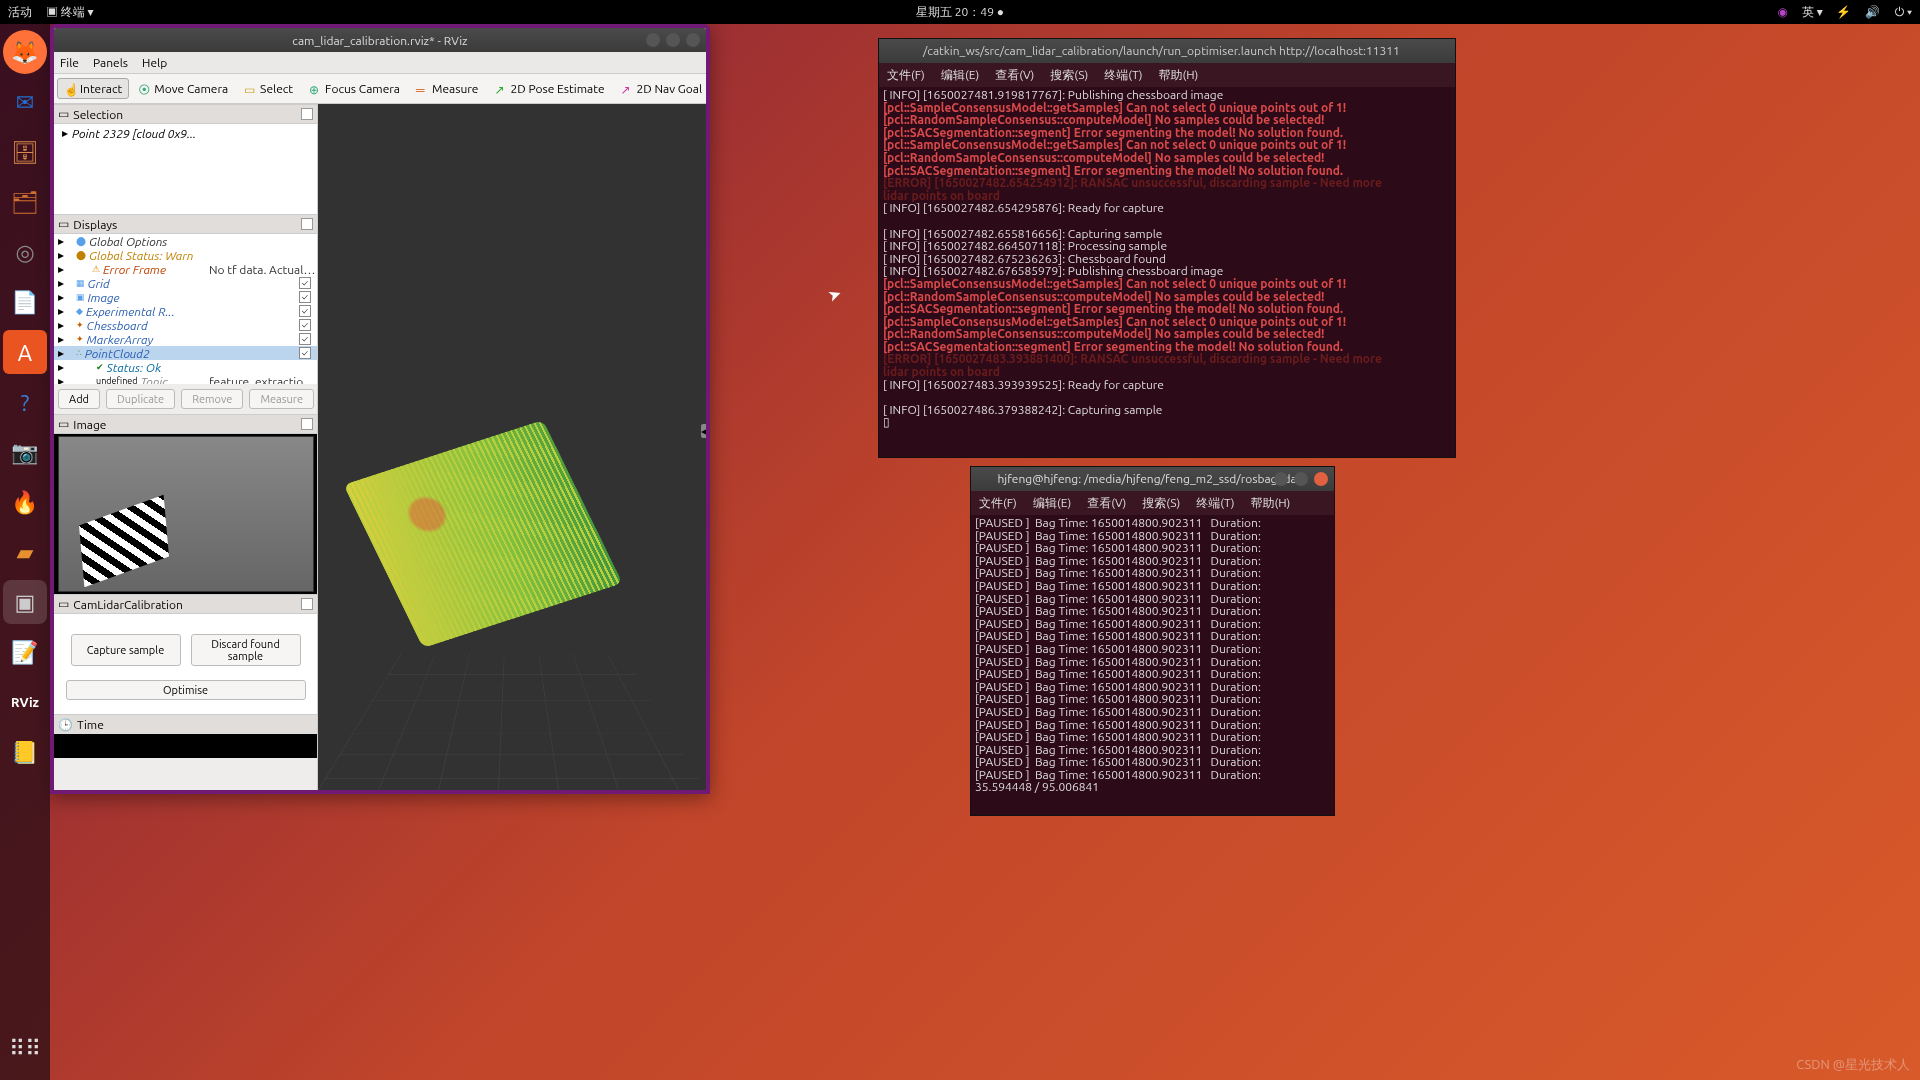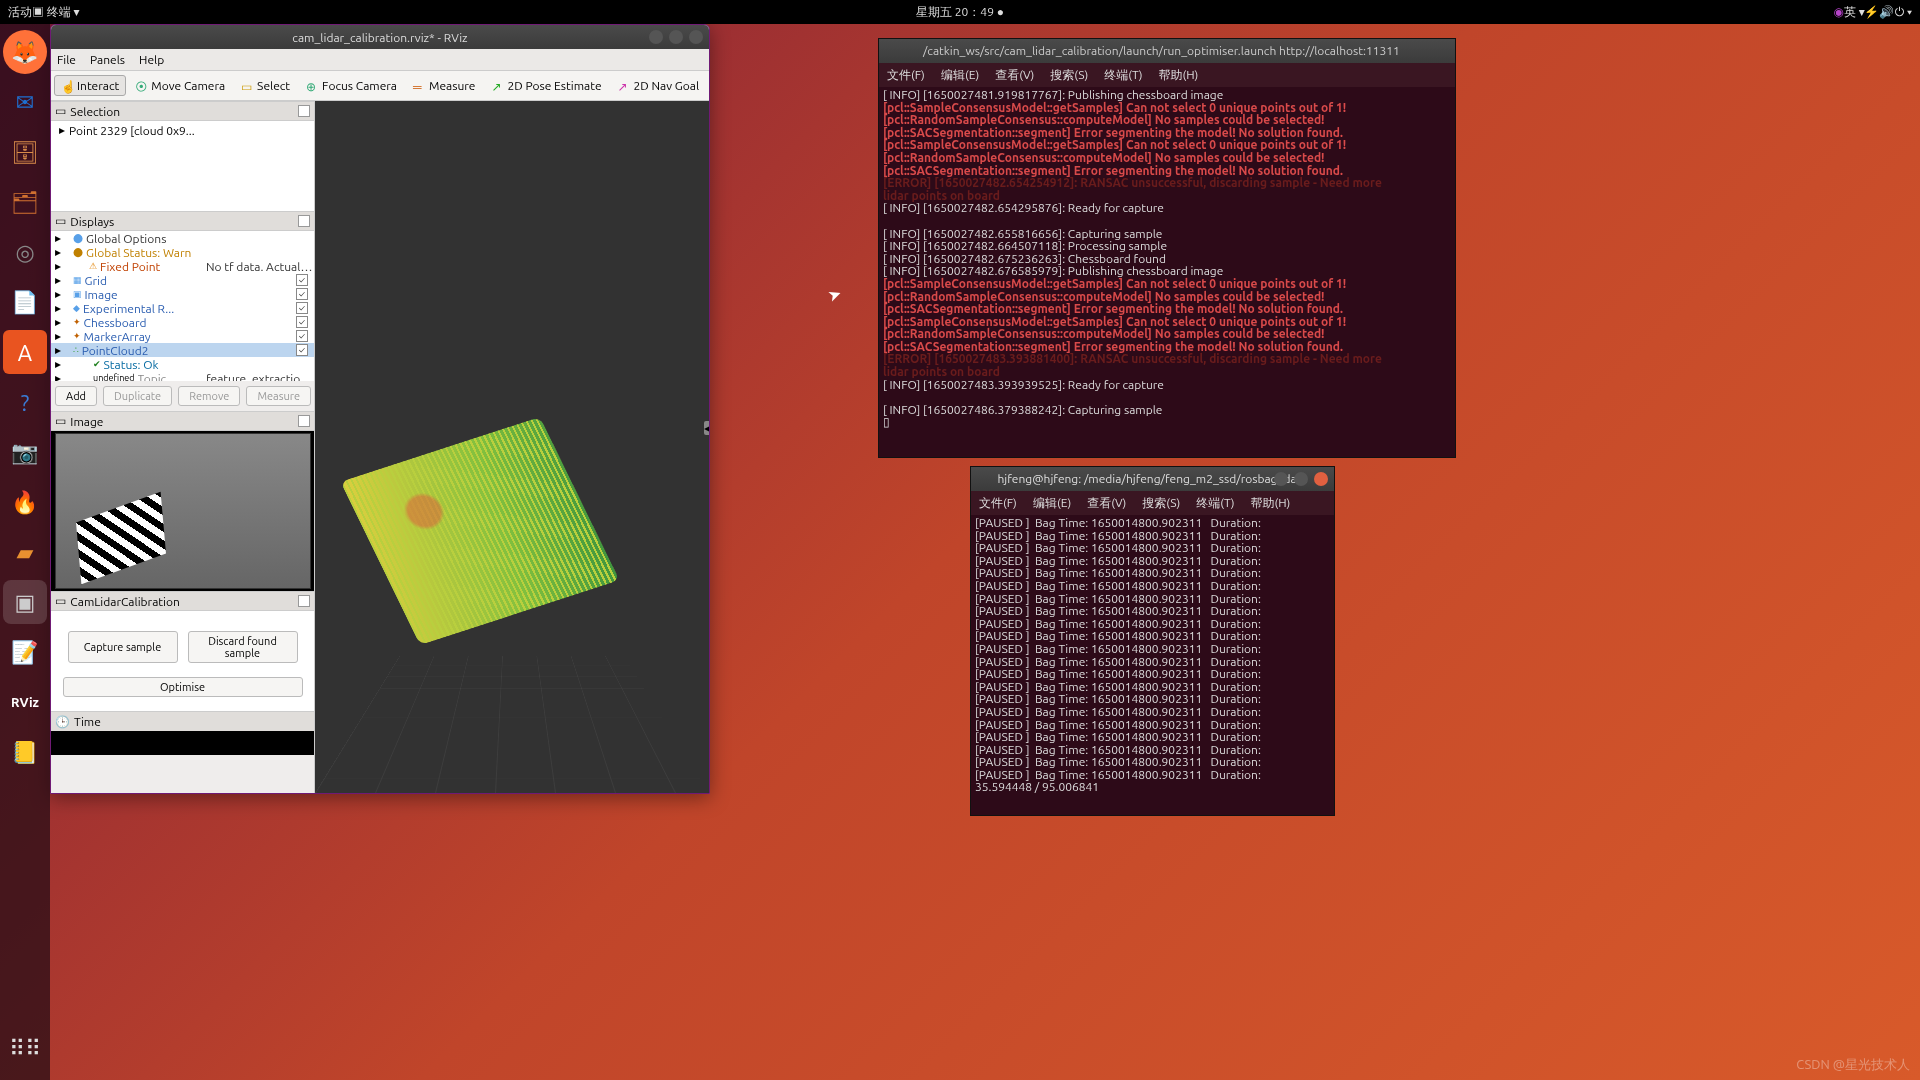--- a/index.html
+++ b/index.html
@@ -1,31 +1,31 @@
 <!DOCTYPE html>
 <html><head>
 <meta charset="utf-8">
 <style>
 * { margin: 0; padding: 0; box-sizing: border-box; font-family: "Ubuntu", sans-serif; font-size: 12px; }
 html, body { width: 1920px; height: 1080px; overflow: hidden; }
 body { background: linear-gradient(135deg, #7a1a3a 0%, #c0452a 50%, #d85a2a 100%); position: relative; }
 
 
 .topbar { position: absolute; top: 0; left: 0; right: 0; height: 24px; background: #000; color: #ddd; display: flex; align-items: center; justify-content: space-between; padding: 0 8px; font-size: 12px; z-index: 100; }
-.topbar .left, .topbar .right { display: flex; align-items: center; }
+.topbar .left, .topbar .right { display: flex; align-items: center; gap: 14px; }
 .topbar .center { position: absolute; left: 50%; transform: translateX(-50%); }
 
 
 .dock { position: absolute; left: 0; top: 24px; bottom: 0; width: 50px; background: rgba(30,10,20,0.7); display: flex; flex-direction: column; align-items: center; padding-top: 6px; gap: 6px; z-index: 50; }
 .dock .dock-item { width: 44px; height: 44px; border-radius: 8px; display: flex; align-items: center; justify-content: center; font-size: 22px; color: #fff; }
 .dock .dock-item.active { background: rgba(255,255,255,0.15); }
 .dock .apps { margin-top: auto; margin-bottom: 10px; }
 
 
-.window { position: absolute; background: #f2f1f0; border: 1px solid #701a75; border-radius: 6px 6px 0 0; box-shadow: 0 4px 20px rgba(0,0,0,0.4); overflow: hidden; display: flex; flex-direction: column; }
+.window { position: absolute; background: #f2f1f0; border: 4px solid #701a75; border-radius: 6px 6px 0 0; box-shadow: 0 4px 20px rgba(0,0,0,0.4); overflow: hidden; display: flex; flex-direction: column; }
 .titlebar { height: 24px; background: linear-gradient(#4a4a4a, #3b3b3b); color: #ddd; display: flex; align-items: center; justify-content: center; position: relative; font-size: 12px; }
 .titlebar .win-btns { position: absolute; right: 6px; display: flex; gap: 6px; }
 .titlebar .win-btn { width: 14px; height: 14px; border-radius: 50%; background: #555; }
 
 
 .rviz { left: 50px; top: 24px; width: 660px; height: 770px; }
 .menubar { height: 22px; background: #ebe9e7; display: flex; align-items: center; padding: 0 6px; gap: 14px; font-size: 12px; border-bottom: 1px solid #ccc; }
 .toolbar { height: 30px; background: #f5f4f2; border-bottom: 1px solid #ccc; display: flex; align-items: center; padding: 0 2px; }
 .tool-btn { display: flex; align-items: center; gap: 4px; padding: 3px 6px; margin: 2px 1px; border: 1px solid transparent; white-space: nowrap; font-size: 11px; }
 .tool-btn.active { border: 1px solid #aaa; border-radius: 3px; background: #e6e4e2; }
@@ -33,21 +33,21 @@
 .rviz-body { flex: 1; display: flex; }
 .left-panels { width: 264px; display: flex; flex-direction: column; background: #efedec; border-right: 1px solid #ccc; }
 .panel { display: flex; flex-direction: column; }
 .panel-header { height: 20px; background: #e0ddda; border-top: 1px solid #ccc; border-bottom: 1px solid #ccc; display: flex; align-items: center; padding: 0 4px; gap: 4px; font-size: 11px; }
 .panel-header .chk { margin-left: auto; width: 12px; height: 12px; border:1px solid #999; background:#fff; }
 .panel-body { background: #fff; overflow: auto; }
 .selection-body { height: 90px; padding: 2px 4px; }
 .displays-body { height: 150px; font-size: 11px; }
 .tree-row { display: flex; align-items: center; height: 14px; padding-left: 4px; }
 .tree-row .indent { display:inline-block; }
-.tree-row .label { flex: 1; white-space: nowrap; overflow: hidden; text-overflow: ellipsis; }
+.tree-row .label { flex: 1; white-space: nowrap; overflow: hidden; text-overflow: ellipsis; font-style: italic; }
 .tree-row .chkbox { width: 12px; height: 12px; border:1px solid #888; background:#fff; margin-left:4px; margin-right:6px; display:flex; align-items:center; justify-content:center; font-size:9px; color:#333;}
 .tree-row .val { width: 110px; white-space: nowrap; overflow:hidden; text-overflow: ellipsis; color:#333; padding-left:2px;}
 .tree-row.selected { background: #bcd5ef; }
 .displays-btns { height: 30px; display: flex; align-items: center; gap: 6px; padding: 4px; background:#efedec; }
 .btn { border: 1px solid #bbb; border-radius: 3px; background: #f6f5f3; padding: 3px 10px; font-size: 11px; }
 .btn:disabled { color: #999; }
 .image-body { height: 160px; background:#000; display:flex; align-items:center; justify-content:center; }
 .image-body .fake-img { width: 256px; height: 156px; background: linear-gradient(#888,#666); position:relative; border:1px solid #333;}
 .fake-img::before { content:""; position:absolute; left:20px; bottom:20px; width:90px; height:60px; background: repeating-linear-gradient(45deg,#fff 0 6px,#000 6px 12px); transform: rotate(-20deg) skewX(-15deg); }
 .cal-body { height: 100px; padding: 20px 6px; display:flex; flex-direction:column; gap:14px; align-items:center; }
@@ -199,21 +199,21 @@
             <div class="tree-row">
               <span style="margin-right:2px">▸</span>
               <span class="indent" style="width:10px"></span>
               <span style="color:#c08000;margin-right:3px;font-size:9px">⬤</span>
               <span class="label" style="color:#c08000">Global Status: Warn</span>
             </div>
             <div class="tree-row">
               <span style="margin-right:2px">▸</span>
               <span class="indent" style="width:26px"></span>
               <span style="color:#e08000;margin-right:3px;font-size:9px">⚠</span>
-              <span class="label" style="color:#c04000">Fixed Point</span>
+              <span class="label" style="color:#c04000">Error Frame</span>
               <span class="val">No tf data.   Actual erro...</span>
             </div>
             <div class="tree-row">
               <span style="margin-right:2px">▸</span>
               <span class="indent" style="width:10px"></span>
               <span style="color:#58a0e8;margin-right:3px;font-size:9px">▦</span>
               <span class="label" style="color:#2a5db0">Grid</span>
               <span class="chkbox">✓</span>
             </div>
             <div class="tree-row">

